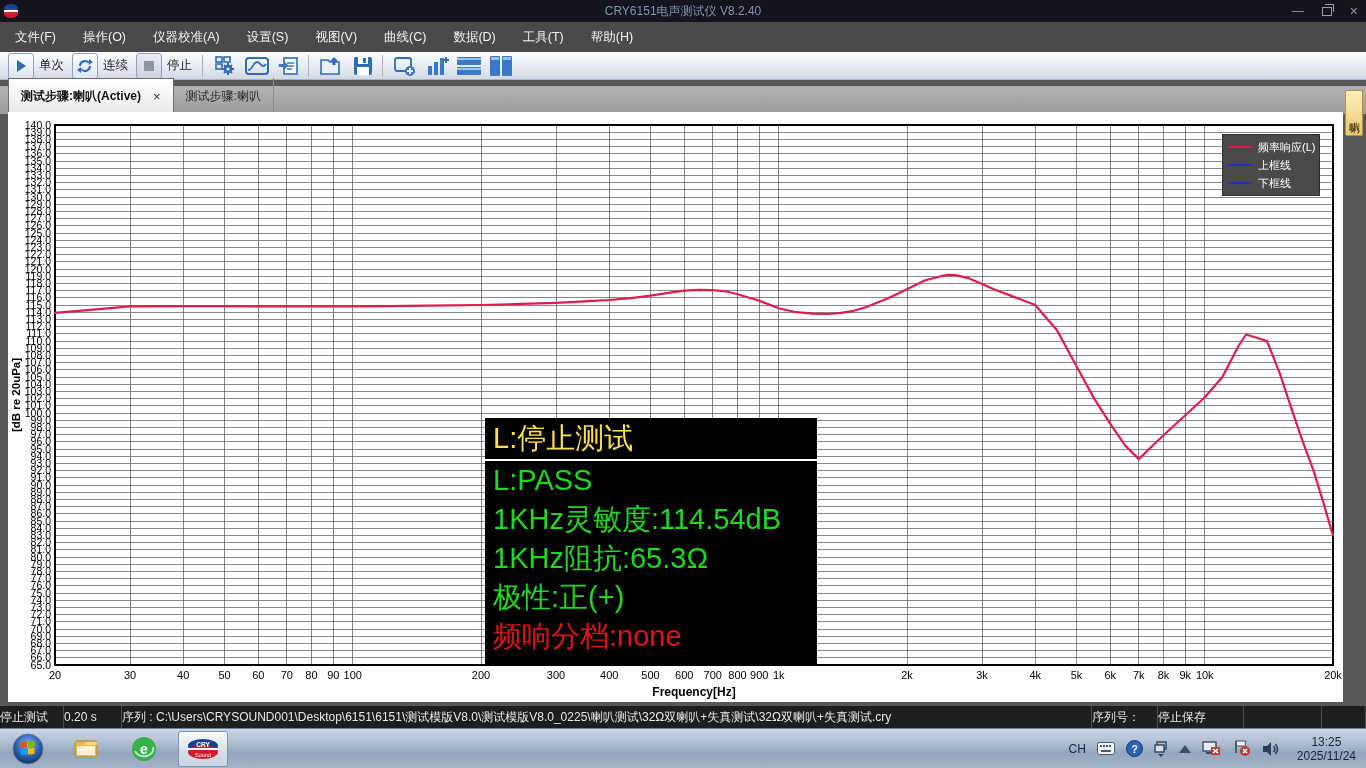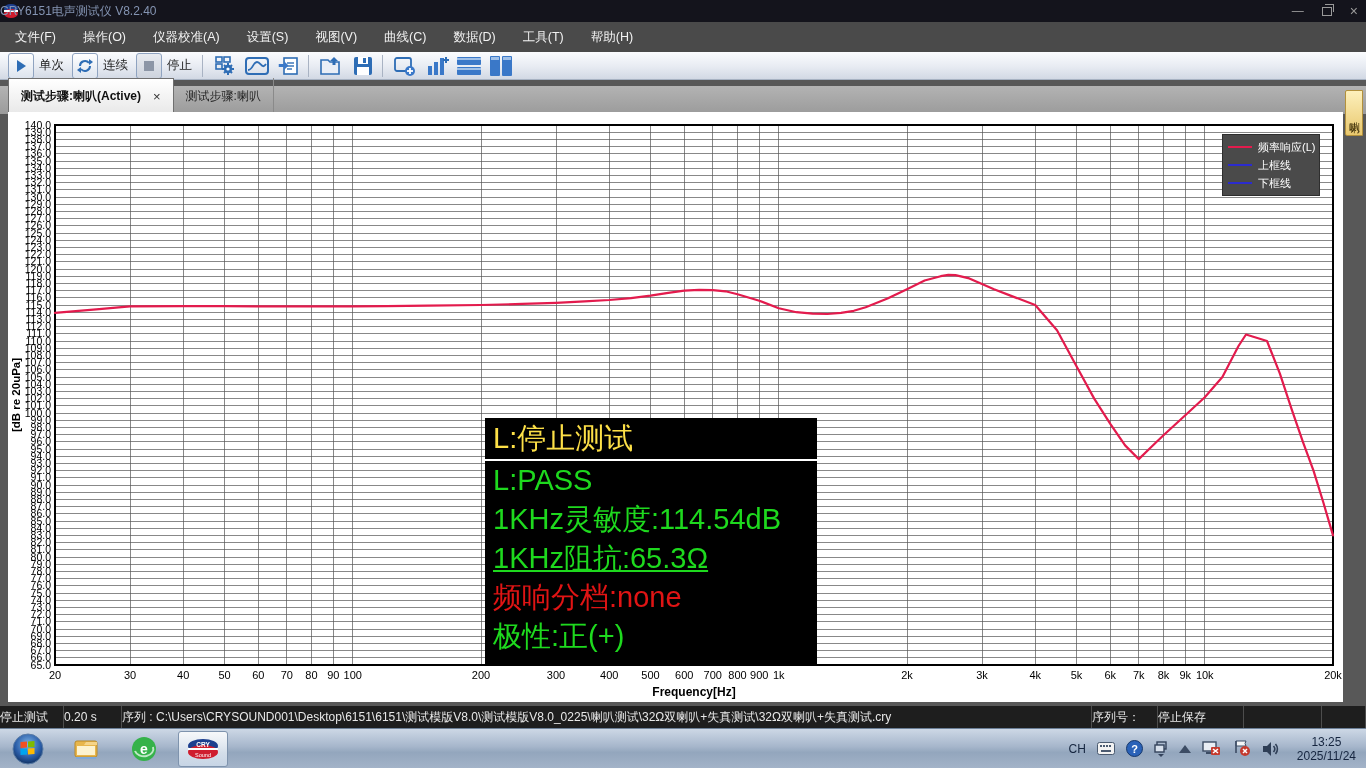--- a/index.html
+++ b/index.html
@@ -2,21 +2,21 @@
 <html><head>
 <meta charset="utf-8">
 <style>
   * { box-sizing:border-box; margin:0; padding:0; }
   html,body { width:1366px; height:768px; overflow:hidden; }
   body { position:relative; background:#585858; font-family:"Liberation Sans", sans-serif; }
 
   
   .titlebar { position:absolute; top:0; left:0; right:0; height:22px; background:#14141c; }
   .app-icon { position:absolute; left:3px; top:3px; width:16px; height:16px; }
-  .win-title { position:absolute; left:0; right:0; top:0; height:22px; line-height:22px; text-align:left;
+  .win-title { position:absolute; left:0; right:0; top:0; height:22px; line-height:22px; text-align:center;
                color:#8494b2; font-size:12px; }
   .win-btns { position:absolute; right:8px; top:0; height:22px; display:flex; align-items:center; gap:18px; }
   .win-btn { color:#9a9a9a; font-size:12px; line-height:12px; cursor:default; }
   .restore-glyph { display:inline-block; width:10px; height:9px; border:1px solid #9a9a9a; position:relative; }
   .restore-glyph::before { content:""; position:absolute; left:2px; top:-4px; width:8px; height:7px; border:1px solid #9a9a9a; border-bottom:none; border-left:none; }
 
   
   .menubar { position:absolute; top:22px; left:0; right:0; height:30px; background:#4a4a4a;
              display:flex; align-items:center; padding-left:15px; gap:27px; }
   .menu-item { color:#f2f2f2; font-size:12.5px; white-space:nowrap; }
@@ -464,23 +464,23 @@
       </div>
       <div class="legend-row">
         <span class="legend-line" style="background: rgb(43, 43, 208);"></span>
         <span class="legend-text">下框线</span>
       </div>
     </div>
   <div class="overlay" id="overlay">
       <div class="overlay-line first" style="color: #fde047;">L:停止测试</div>
       <div class="overlay-line" style="color: rgb(30, 217, 30);">L:PASS</div>
       <div class="overlay-line" style="color: rgb(30, 217, 30);">1KHz灵敏度:114.54dB</div>
-      <div class="overlay-line" style="color: rgb(30, 217, 30); text-decoration: underline;">1KHz阻抗:65.3Ω</div>
+      <div class="overlay-line" style="color: rgb(30, 217, 30);">1KHz阻抗:65.3Ω</div>
+      <div class="overlay-line" style="color: rgb(30, 217, 30);">极性:正(+)</div>
       <div class="overlay-line" style="color: rgb(224, 20, 20);">频响分档:none</div>
-      <div class="overlay-line" style="color: rgb(30, 217, 30);">极性:正(+)</div>
     </div>
 </div>
 
 <div class="statusbar" id="statusbar">
     <div class="status-cell" style="width: 64px;">停止测试</div>
     <div class="status-cell" style="width: 58px;">0.20 s</div>
     <div class="status-cell" style="flex: 1 1 0%;">序列 : C:\Users\CRYSOUND001\Desktop\6151\6151\测试模版V8.0\测试模版V8.0_0225\喇叭测试\32Ω双喇叭+失真测试\32Ω双喇叭+失真测试.cry</div>
     <div class="status-cell" style="width: 66px;">序列号：</div>
     <div class="status-cell" style="width: 86px;">停止保存</div>
     <div class="status-cell" style="width: 78px;"></div>

